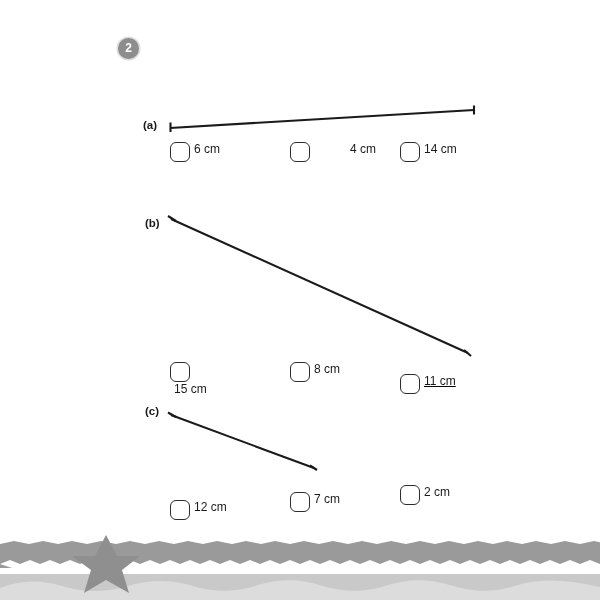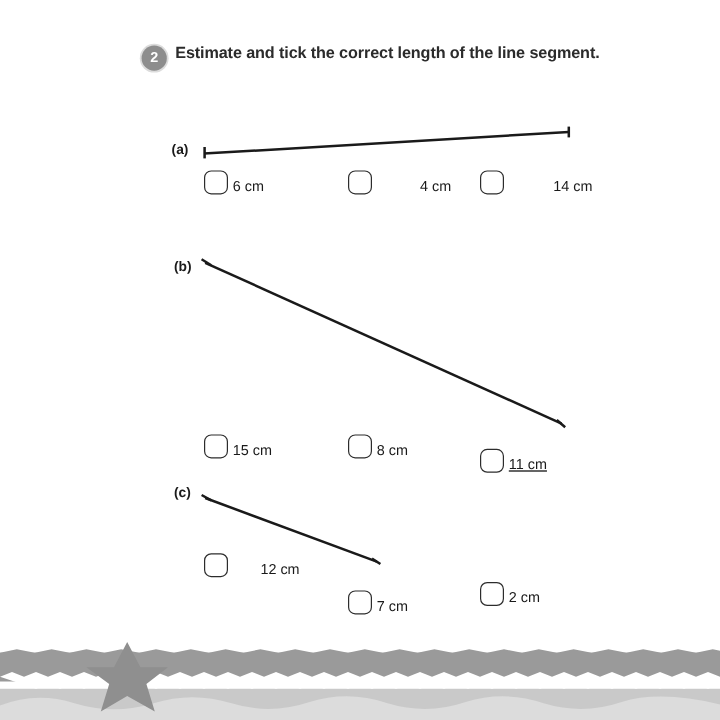--- a/index.html
+++ b/index.html
@@ -79,21 +79,21 @@
     top: 0;
     width: 600px;
     height: 600px;
     pointer-events: none;
   }
 
   
   .option {
     position: absolute;
     display: flex;
-    align-items: flex-end;
+    align-items: flex-start;
   }
   .checkbox {
     width: 20px;
     height: 20px;
     border: 1.6px solid #2c2c2c;
     border-radius: 6px;
     background: #ffffff;
     box-sizing: border-box;
     flex: 0 0 auto;
   }
@@ -121,21 +121,20 @@
     height: 70px;
   }
 </style>
 </head>
 <body>
 
 <div class="page">
 
   <div class="question-header">
     <div class="q-badge">2</div>
-    <div class="q-title">Estimate and tick the correct length of the line segment.</div>
   </div>
 
   <svg class="segment-svg" viewBox="0 0 600 600">
 
     <g>
       <line x1="170" y1="128" x2="474" y2="110" stroke="#1a1a1a" stroke-width="2.1" stroke-linecap="butt"></line>
       <line x1="170.5" y1="122.5" x2="170.5" y2="132" stroke="#1a1a1a" stroke-width="2.1"></line>
       <line x1="474" y1="105.5" x2="474" y2="114.5" stroke="#1a1a1a" stroke-width="2.1"></line>
     </g>
 
@@ -154,41 +153,41 @@
 
   <div class="part-label" style="left:143px; top:119px;">(a)</div>
   <div class="option" style="left:170px; top:142px;">
     <div class="checkbox"></div>
     <div class="option-label">6 cm</div>
   </div>
   <div class="option" style="left:290px; top:142px;gap:36px;">
     <div class="checkbox"></div>
     <div class="option-label">4 cm</div>
   </div>
-  <div class="option" style="left:400px; top:142px;gap:37px;">
+  <div class="option" style="left:400px; top:142px;">
     <div class="checkbox"></div>
     <div class="option-label">14 cm</div>
   </div>
 
   <div class="part-label" style="left:145px; top:217px;">(b)</div>
-  <div class="option" style="left:170px; top:362px;">
+  <div class="option" style="left:170px; top:362px;flex-direction:column;">
     <div class="checkbox"></div>
     <div class="option-label">15 cm</div>
   </div>
   <div class="option" style="left:290px; top:362px;">
     <div class="checkbox"></div>
     <div class="option-label">8 cm</div>
   </div>
   <div class="option" style="left:400px; top:374px;text-decoration:underline;">
     <div class="checkbox"></div>
     <div class="option-label">11 cm</div>
   </div>
 
   <div class="part-label" style="left:145px; top:405px;">(c)</div>
-  <div class="option" style="left:170px; top:461px;gap:23px;">
+  <div class="option" style="left:170px; top:500px;">
     <div class="checkbox"></div>
     <div class="option-label">12 cm</div>
   </div>
   <div class="option" style="left:290px; top:492px;">
     <div class="checkbox"></div>
     <div class="option-label">7 cm</div>
   </div>
   <div class="option" style="left:400px; top:485px;">
     <div class="checkbox"></div>
     <div class="option-label">2 cm</div>

